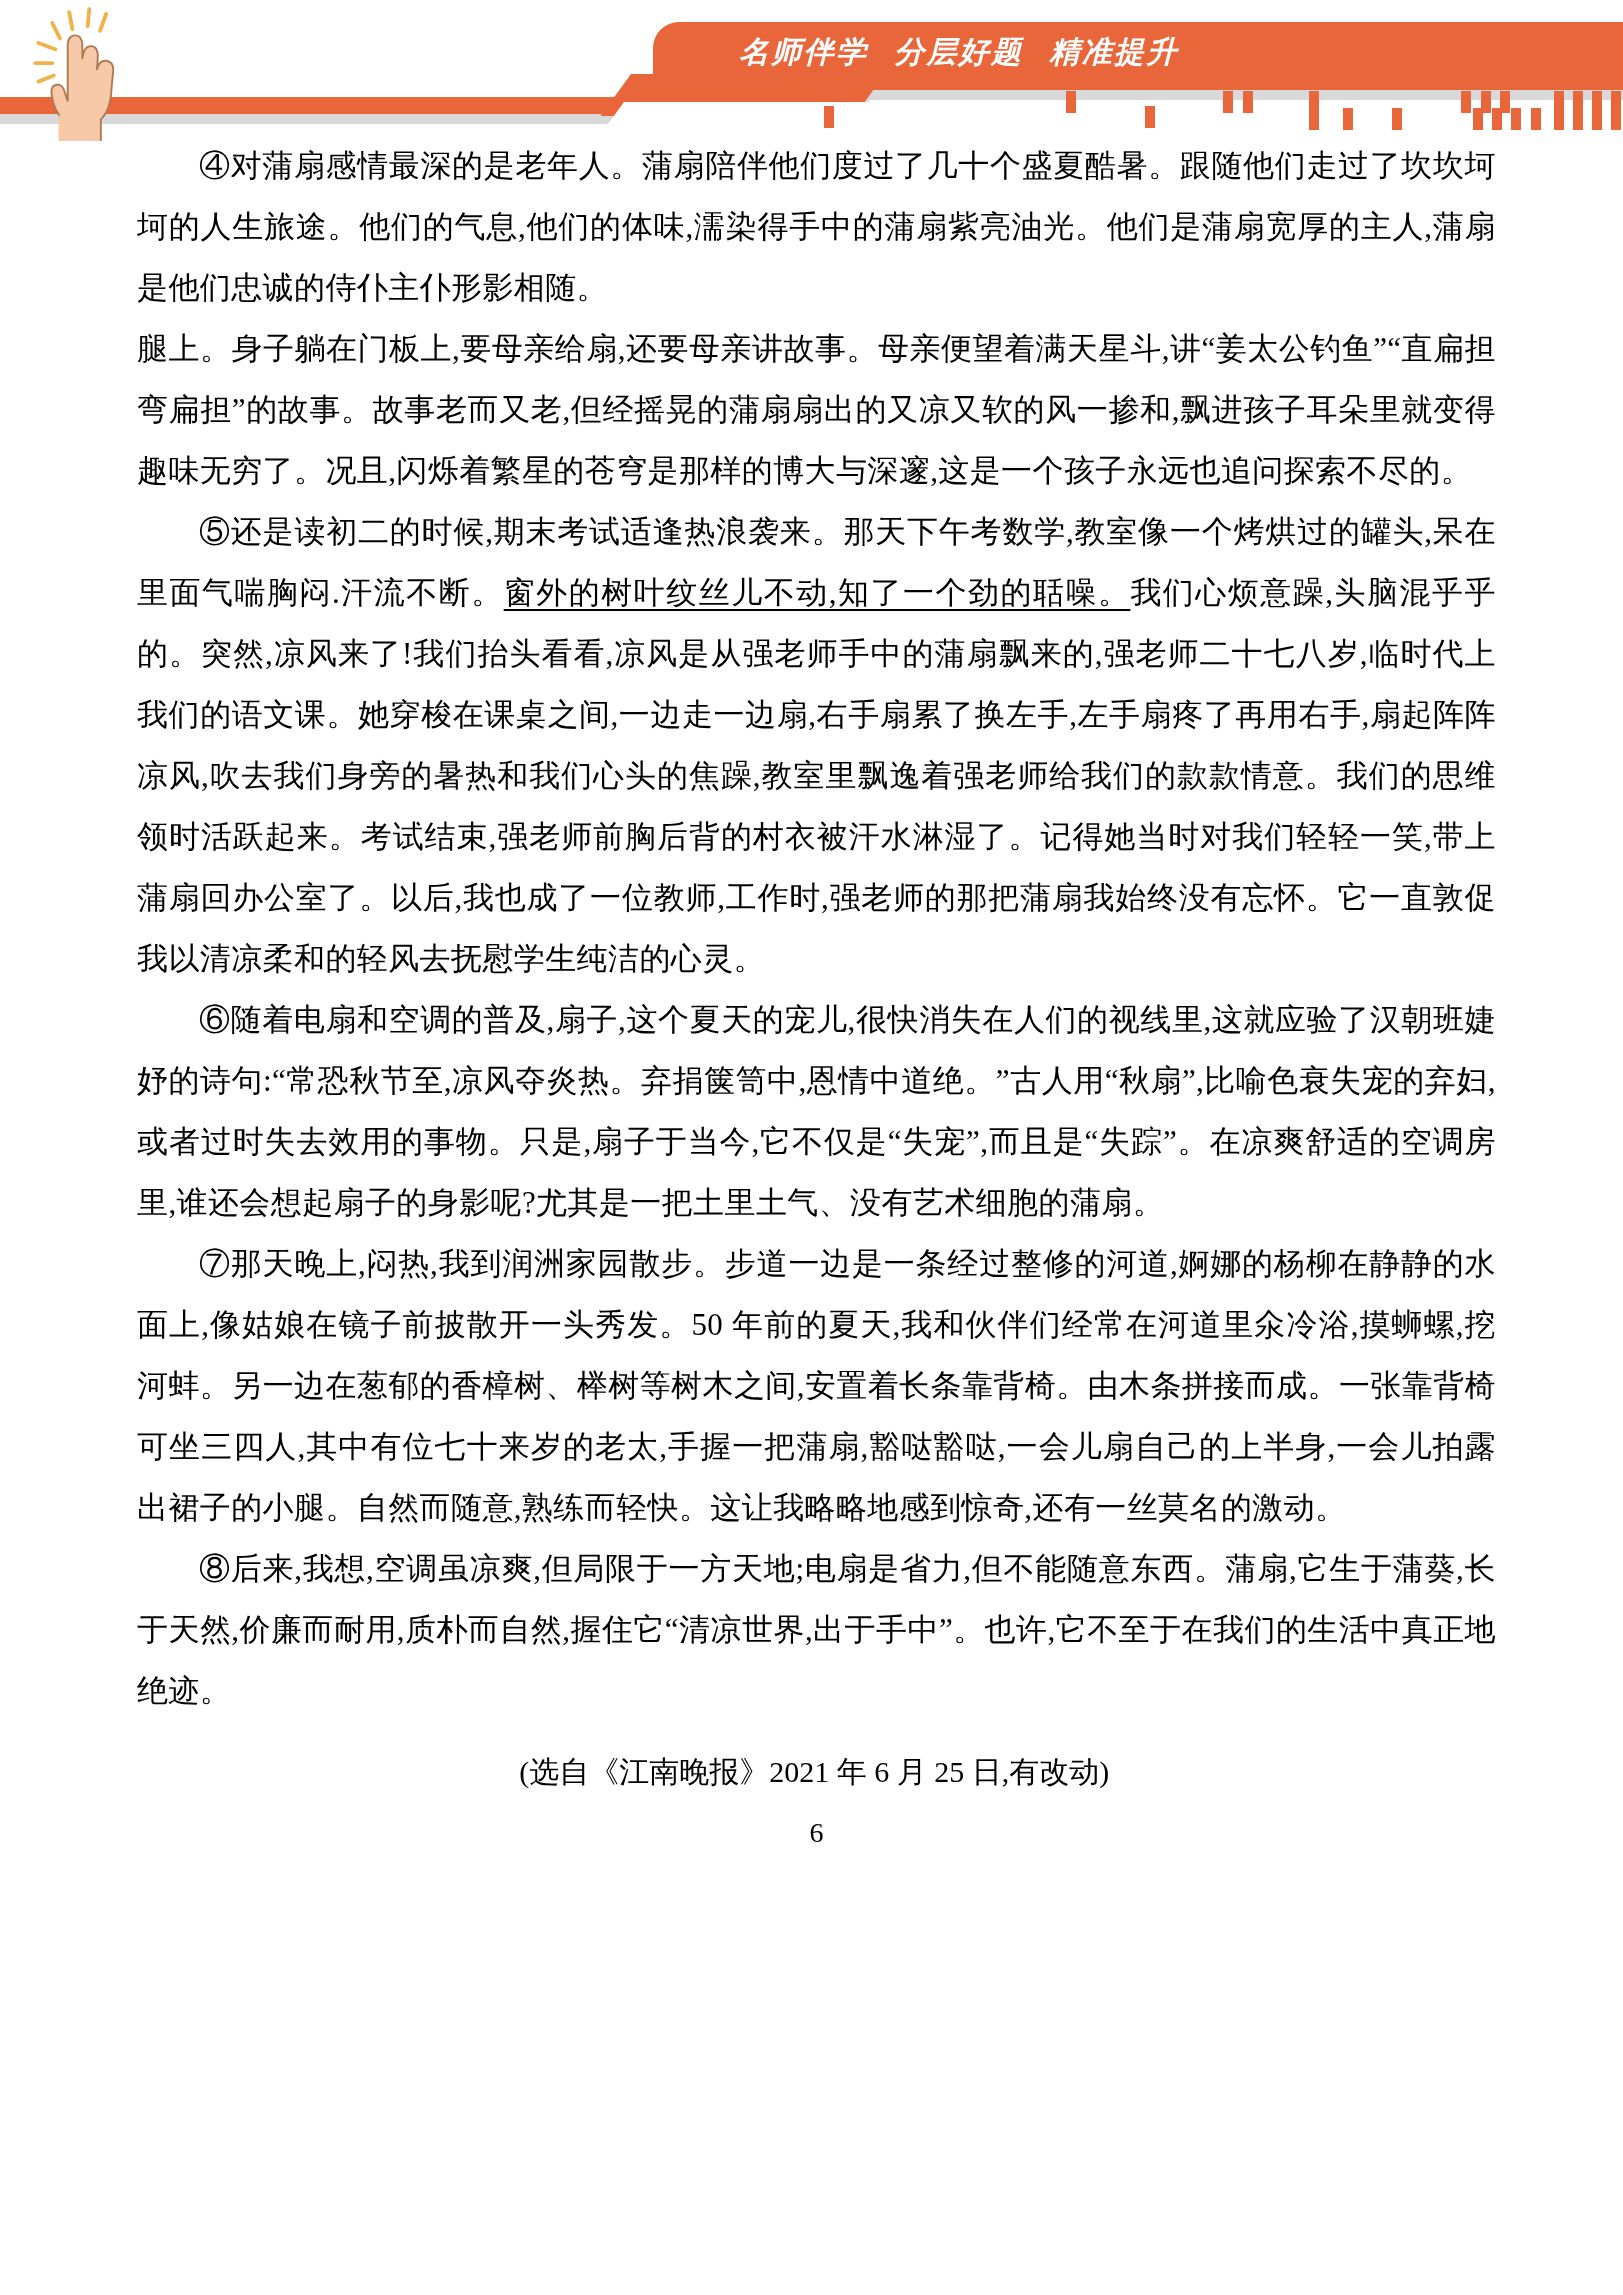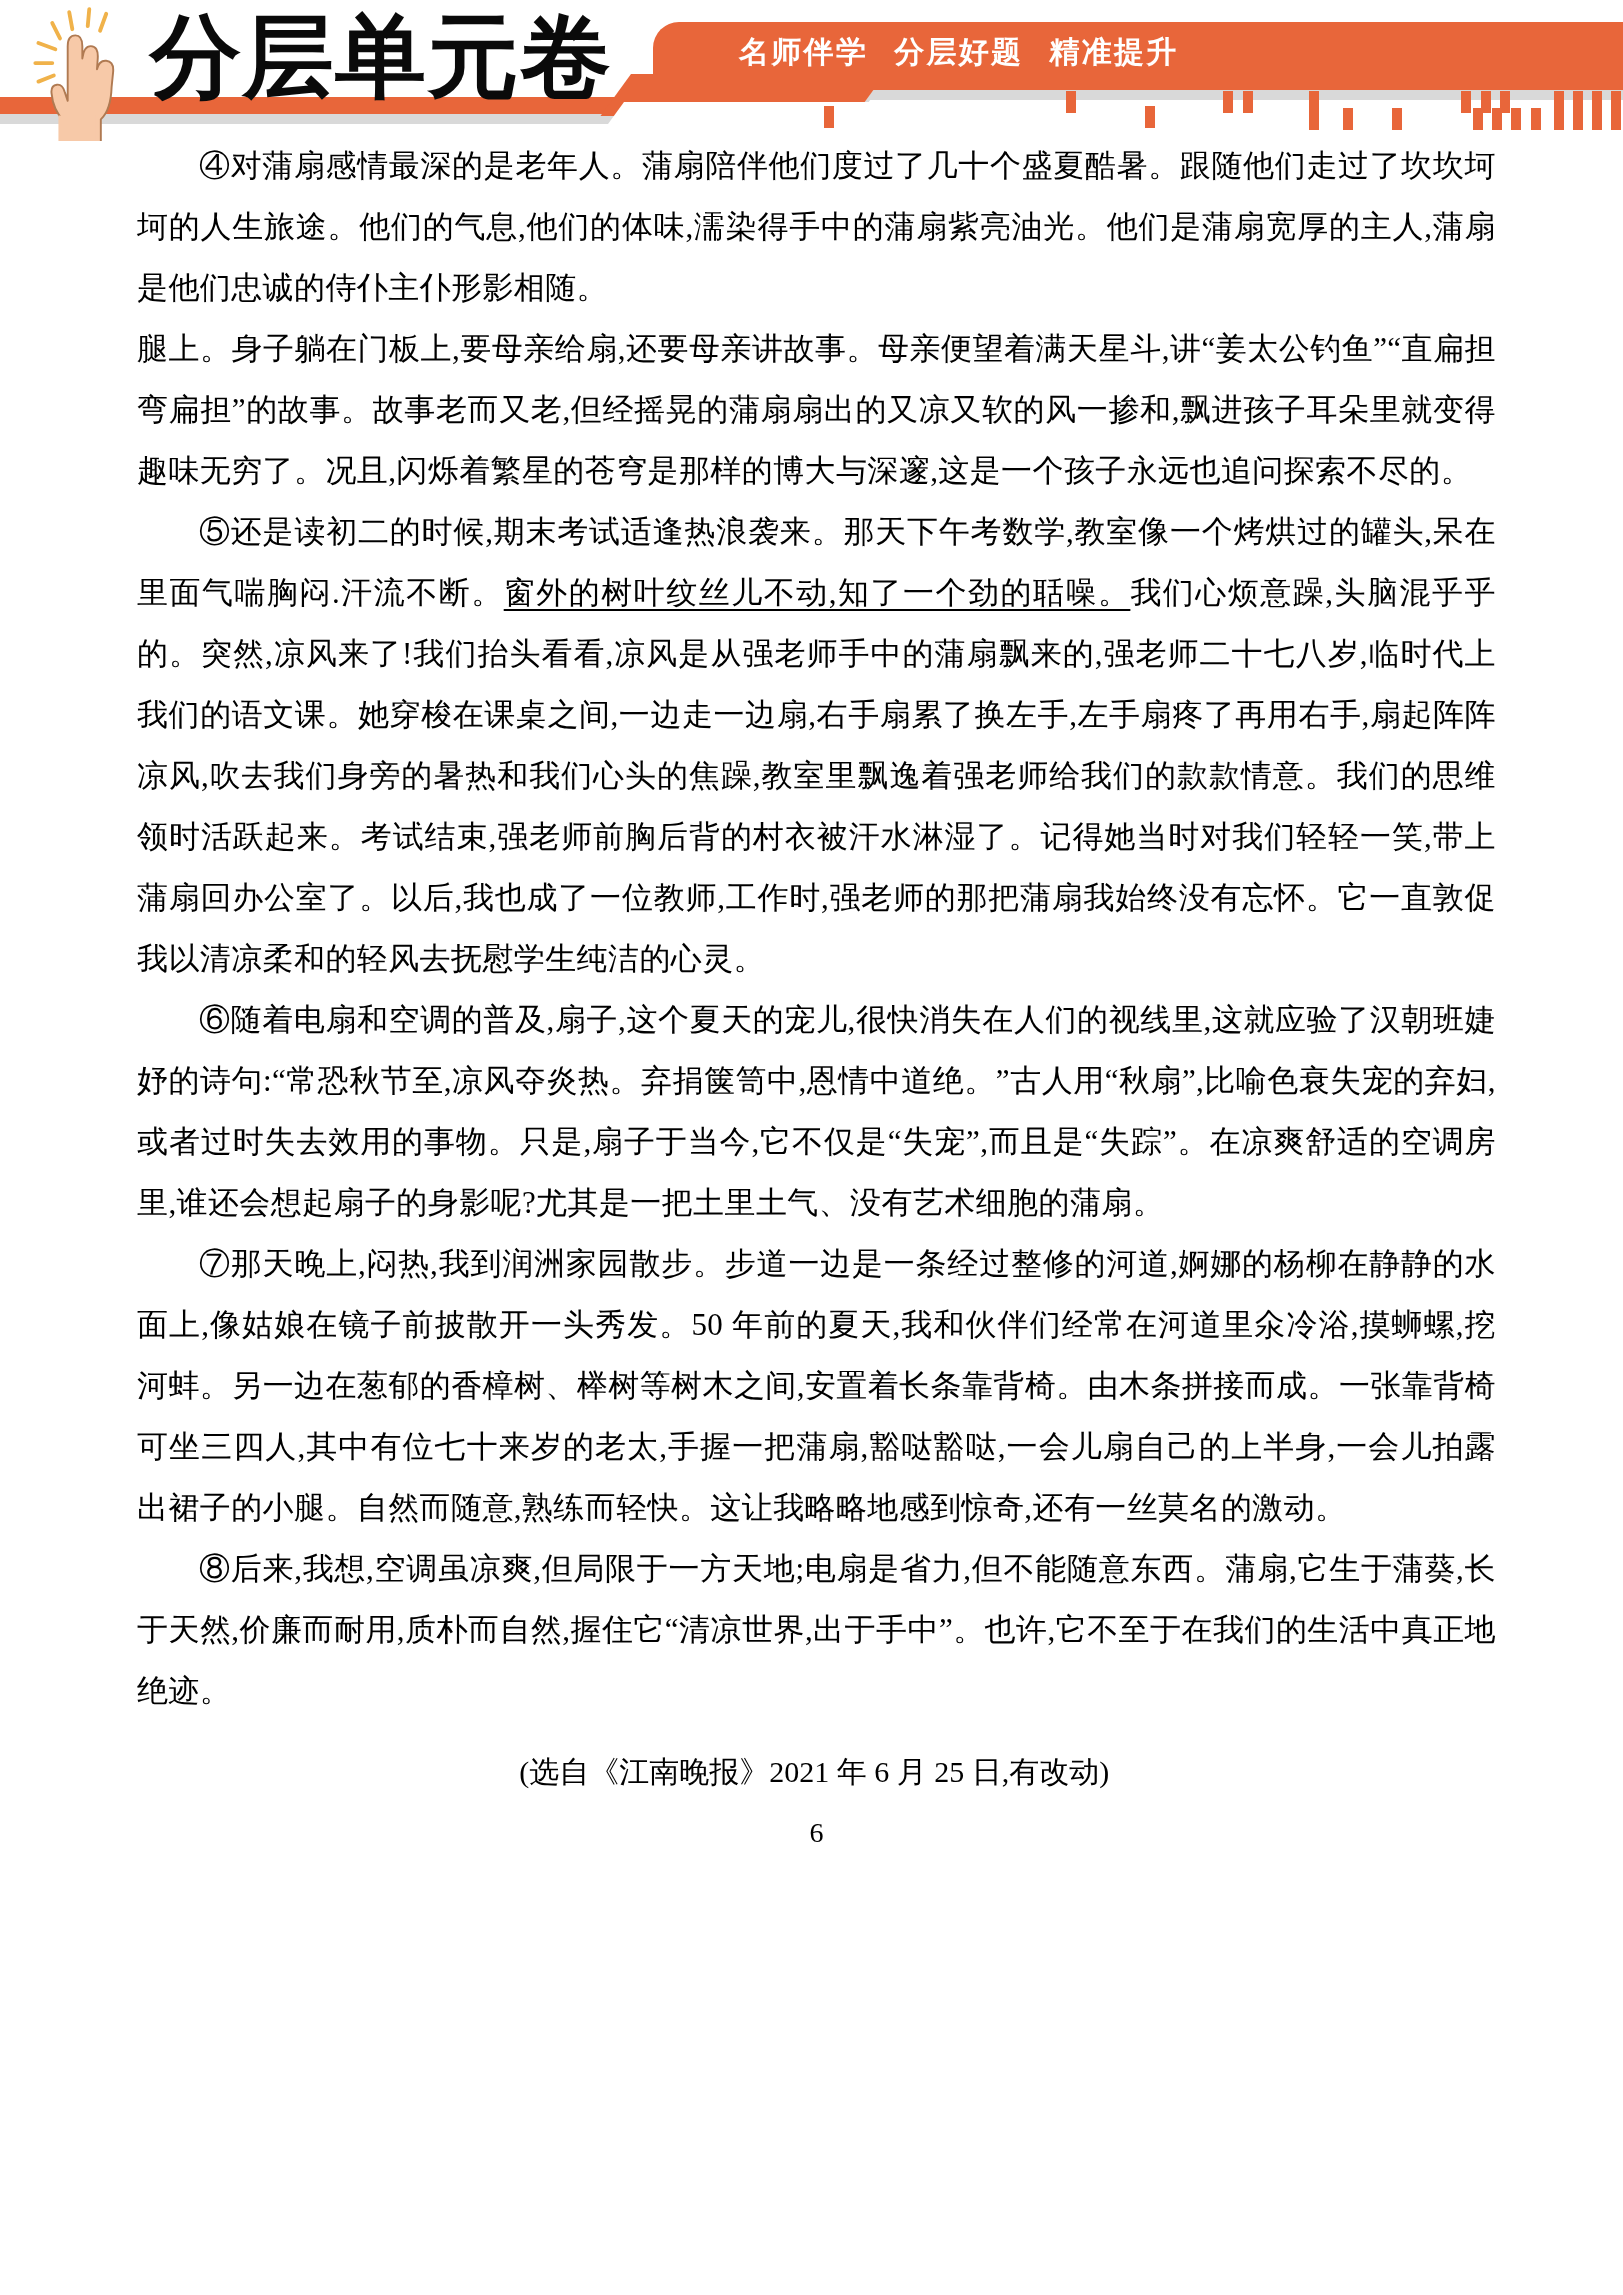--- a/index.html
+++ b/index.html
@@ -102,20 +102,21 @@
   .ribbon-text {
     position: absolute;
     left: 739px;
     top: 32px;
     color: #ffffff;
     font-size: 30px;
     letter-spacing: 2.3px;
     font-weight: bold;
     font-family: "Liberation Sans", "DejaVu Sans", sans-serif;
     white-space: nowrap;
+    font-style: italic;
   }
   .ribbon-text span { margin-right: 26px; }
   .ribbon-text span:last-child { margin-right: 0; }
 
   
   .doc-title {
     position: absolute;
     left: 150px;
     top: 4.6px;
     font-size: 91px;
@@ -223,21 +224,20 @@
         <line x1="20" y1="98" x2="40" y2="90"></line>
       </g>
       <path d="M58 52 q0 -14 10 -14 q9 0 9 14 l0 16
                q2 -16 11 -16 q10 0 9 16 l-1 14
                q3 -12 12 -11 q10 1 9 14 l-2 20
                q-1 30 -14 42 l0 32 l-48 0 l0 -30
                q-14 -14 -16 -36 q-1 -10 7 -11 q7 -1 10 9 l4 12 z" fill="#f7c9a8" stroke="#b07a52" stroke-width="2.5" stroke-linejoin="round"></path>
       <rect x="46" y="142" width="48" height="40" fill="#f7c9a8" stroke="none"></rect>
     </svg>
 
-    <div class="doc-title">分层单元卷</div>
 
     <div class="dash-field">
       <div class="dash" style="left:54px;  top:29px;"></div>
       <div class="dash" style="left:296px; top:14px;"></div>
       <div class="dash" style="left:375px; top:29px;"></div>
       <div class="dash" style="left:453px; top:14px;"></div>
       <div class="dash" style="left:473px; top:14px;"></div>
       <div class="dash" style="left:539px; top:14px;"></div>
       <div class="dash" style="left:539px; top:31px;"></div>
       <div class="dash" style="left:573px; top:31px;"></div>

